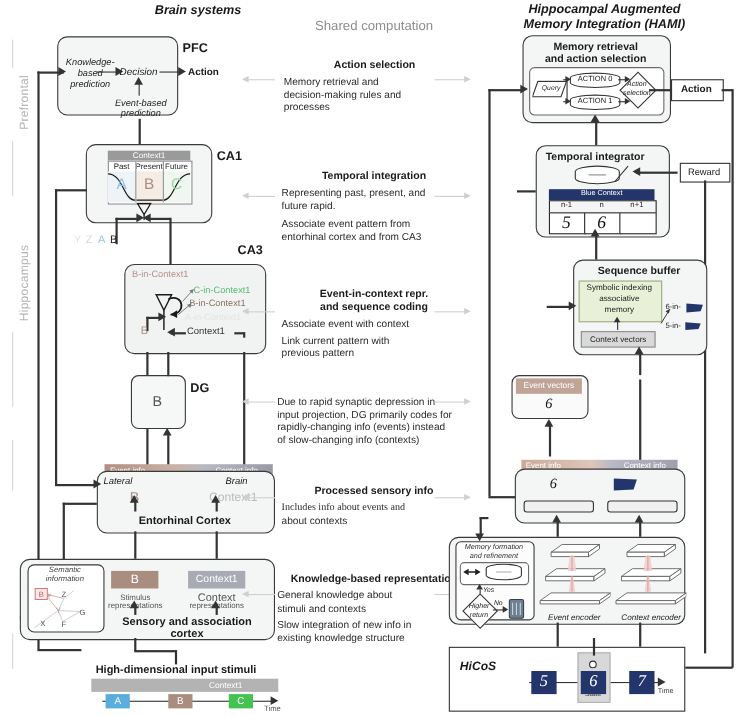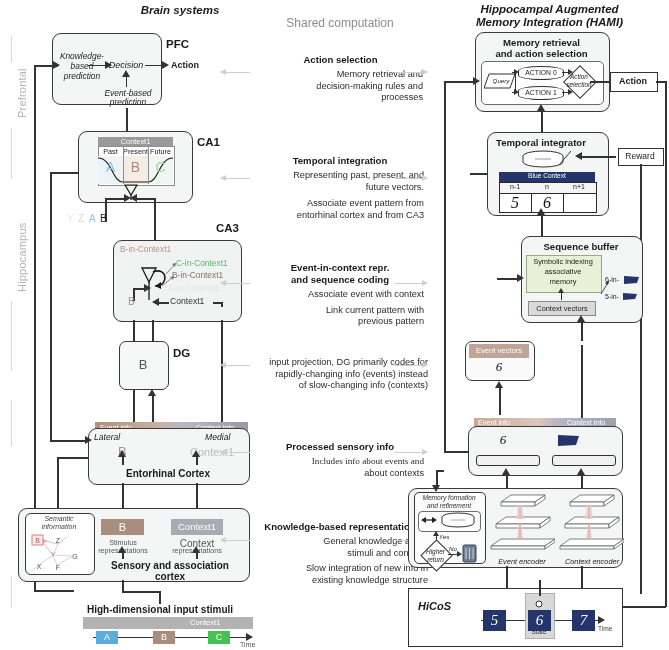--- a/index.html
+++ b/index.html
@@ -40,21 +40,21 @@
   .arr-l{border-top:4.5px solid transparent;border-bottom:4.5px solid transparent;border-right:7px solid #333;}
   .arr-u{border-left:4.5px solid transparent;border-right:4.5px solid transparent;border-bottom:7px solid #333;}
   .arr-d{border-left:4.5px solid transparent;border-right:4.5px solid transparent;border-top:7px solid #333;}
   .arr-r-lt{border-top:3.5px solid transparent;border-bottom:3.5px solid transparent;border-left:6px solid #cfcfcf;}
   .arr-l-lt{border-top:3.5px solid transparent;border-bottom:3.5px solid transparent;border-right:6px solid #cfcfcf;}
   .arr-sm-r{border-top:3px solid transparent;border-bottom:3px solid transparent;border-left:5px solid #333;}
   .arr-sm-u{border-left:3px solid transparent;border-right:3px solid transparent;border-bottom:5px solid #333;}
 
   
   .sc-h{font-size:9.6px;font-weight:bold;text-align:center;line-height:12px;}
-  .sc-p{font-size:9.2px;text-align:right;line-height:11.6px;color:#2b2b2b;}
+  .sc-p{font-size:9.2px;text-align:left;line-height:11.6px;color:#2b2b2b;}
 
   
   .small-ital{font-size:8.4px;font-style:italic;color:#222;line-height:10px;text-align:center;}
 
   
   .ca1tbl{position:absolute;border:1px solid #8e8e8e;background:#fff;}
   .ca1hdr{position:absolute;background:#9a9a9a;color:#ffffff;font-size:7.4px;
           text-align:center;line-height:9px;}
   .ca1sub{position:absolute;font-size:7.2px;text-align:center;color:#222;}
   .ca1cell{position:absolute;font-size:14px;text-align:center;font-weight:400;}
@@ -198,21 +198,21 @@
 <div class="vline-th" style="left:152px;top:395px;height:28px;"></div>
 <div class="arr arr-u" style="left:147.5px;top:389px;"></div>
 
 <div class="abs" style="left:95px;top:422px;width:153px;height:11px;
      background:linear-gradient(90deg,#b08f80 0%,#c9b2a6 42%,#b9b9c2 58%,#9a9aa6 100%);"></div>
 <div class="infobar" style="left:100px;top:423px;">Event info</div>
 <div class="infobar" style="left:196px;top:423px;">Context info</div>
 
 <div class="rbox" style="left:88px;top:428px;width:160px;height:55px;"></div>
 <div class="abs ital" style="left:94px;top:432px;font-size:8.6px;">Lateral</div>
-<div class="abs ital" style="left:205px;top:432px;font-size:8.6px;">Medial</div>
+<div class="abs ital" style="left:205px;top:432px;font-size:8.6px;">Brain</div>
 <div class="abs" style="left:118px;top:444px;font-size:13px;color:#a98e80;">B</div>
 <div class="abs" style="left:190px;top:446px;font-size:11px;color:#bbbbbb;">Context1</div>
 <div class="abs bold" style="left:88px;top:468px;width:160px;text-align:center;font-size:10px;">Entorhinal Cortex</div>
 <div class="vline-th" style="left:122px;top:455px;height:10px;"></div>
 <div class="arr arr-u" style="left:117.5px;top:450px;"></div>
 <div class="vline-th" style="left:196px;top:455px;height:10px;"></div>
 <div class="arr arr-u" style="left:191.5px;top:450px;"></div>
 <div class="vline-th" style="left:122px;top:483px;height:25px;"></div>
 <div class="vline-th" style="left:196px;top:483px;height:25px;"></div>
 
@@ -285,32 +285,33 @@
 
 <div class="abs" style="left:258px;top:54px;width:165px;">
   <div class="sc-h">Action selection</div>
   <div class="sc-p" style="margin-top:3px;">Memory retrieval and</div>
   <div class="sc-p">decision-making rules and</div>
   <div class="sc-p">processes</div>
 </div>
 <div class="abs" style="left:256px;top:155px;width:168px;">
   <div class="sc-h">Temporal integration</div>
   <div class="sc-p" style="margin-top:3px;">Representing past, present, and</div>
-  <div class="sc-p">future vectors.</div>
+  <div class="sc-p">future rapid.</div>
   <div class="sc-p" style="margin-top:5px;">Associate event pattern from</div>
   <div class="sc-p">entorhinal cortex and from CA3</div>
 </div>
 <div class="abs" style="left:256px;top:262px;width:168px;">
   <div class="sc-h">Event-in-context repr.</div>
   <div class="sc-h">and sequence coding</div>
   <div class="sc-p" style="margin-top:3px;">Associate event with context</div>
   <div class="sc-p" style="margin-top:4px;">Link current pattern with</div>
   <div class="sc-p">previous pattern</div>
 </div>
 <div class="abs" style="left:252px;top:357px;width:176px;">
+  <div class="sc-p" style="margin-top:3px;">Due to rapid synaptic depression in</div>
   <div class="sc-p">input projection, DG primarily codes for</div>
   <div class="sc-p">rapidly-changing info (events) instead</div>
   <div class="sc-p">of slow-changing info (contexts)</div>
 </div>
 <div class="abs" style="left:256px;top:441px;width:168px;">
   <div class="sc-h">Processed sensory info</div>
   <div class="sc-p" style="margin-top:3px;font-family:Liberation Serif, serif;">Includes info about events and</div>
   <div class="sc-p">about contexts</div>
 </div>
 <div class="abs" style="left:252px;top:521px;width:176px;">

